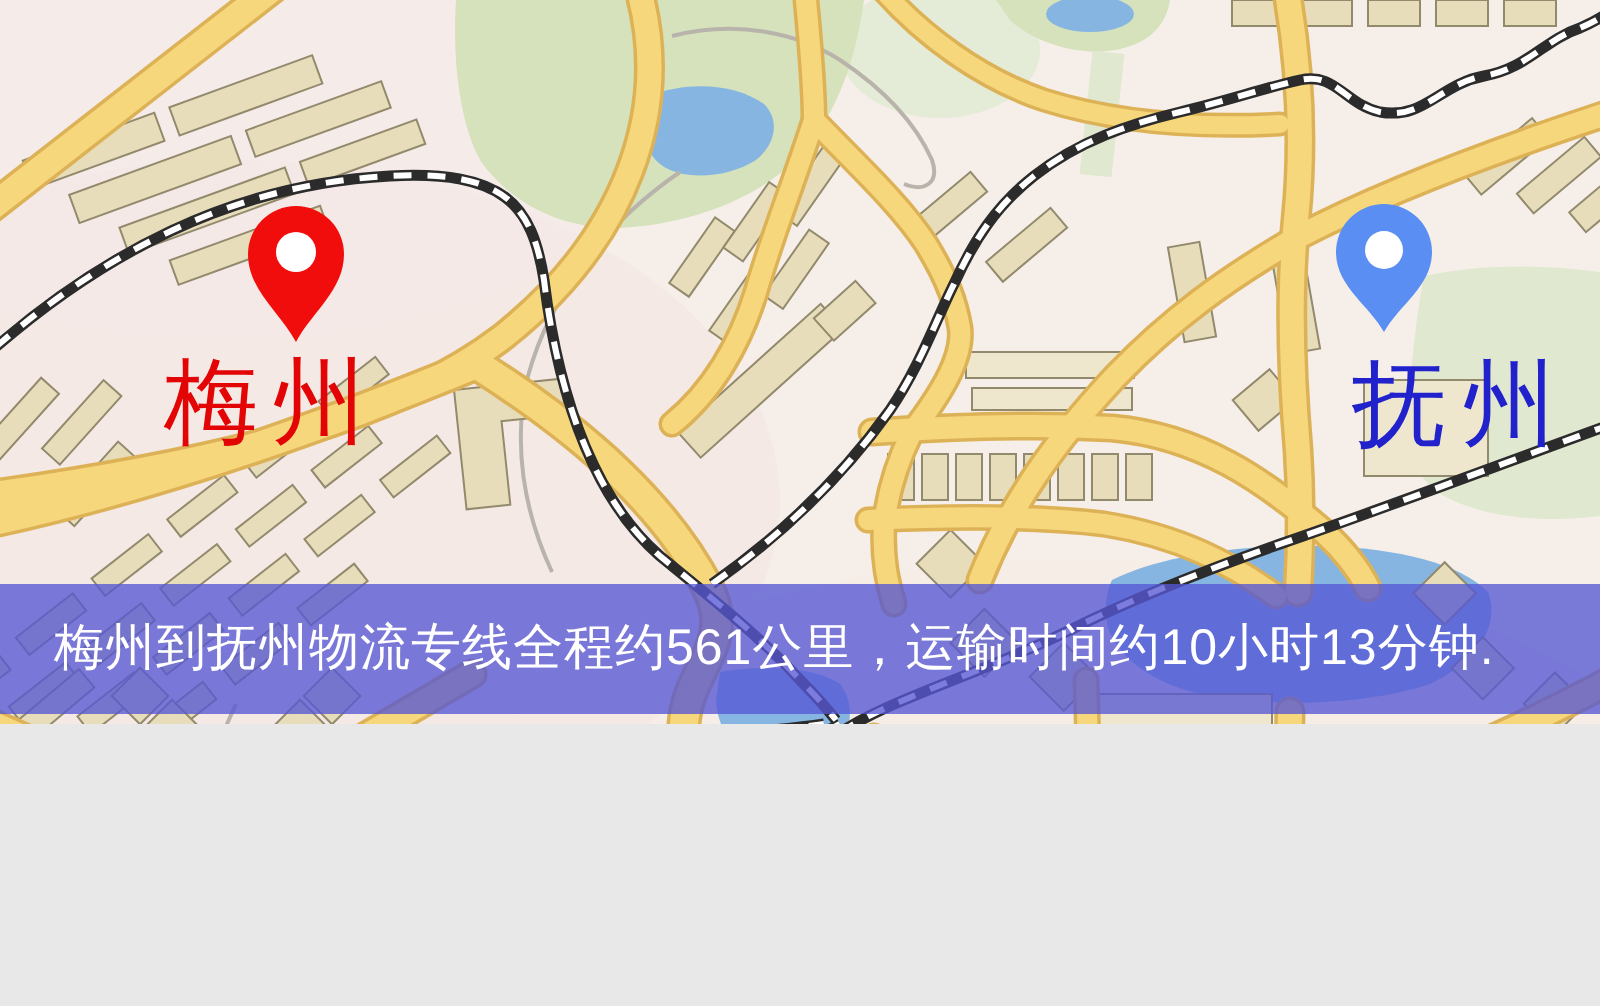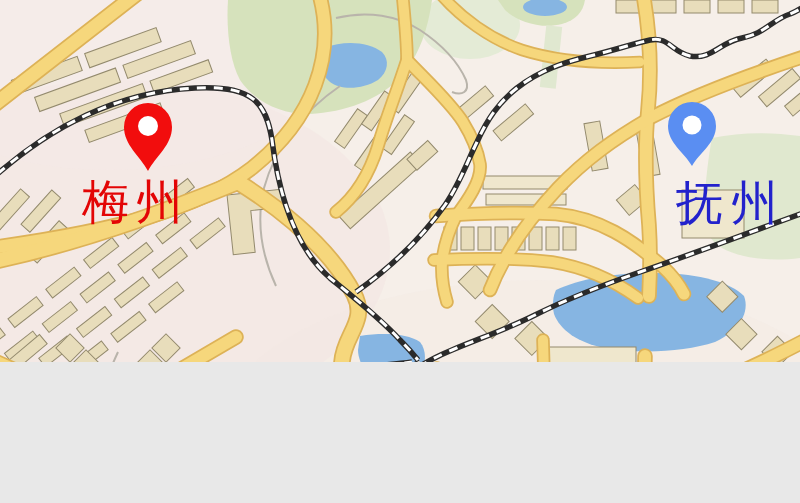--- a/index.html
+++ b/index.html
@@ -260,14 +260,17 @@
     </g>
     <g>
       <path fill="#5a8ef2" d="M692 166 C684 152 668 143 668 126 A24 24 0 1 1 716 126 C716 143 700 152 692 166 Z"></path>
       <circle cx="692" cy="125" r="9.5" fill="#ffffff"></circle>
     </g>
   </svg>
 
   <div id="label-meizhou" class="city-label">梅州</div>
   <div id="label-fuzhou" class="city-label">抚州</div>
 
+  <div id="banner">
+    <span>梅州到抚州物流专线全程约561公里，运输时间约10小时13分钟.</span>
+  </div>
 
 </div>
 
 </body></html>

